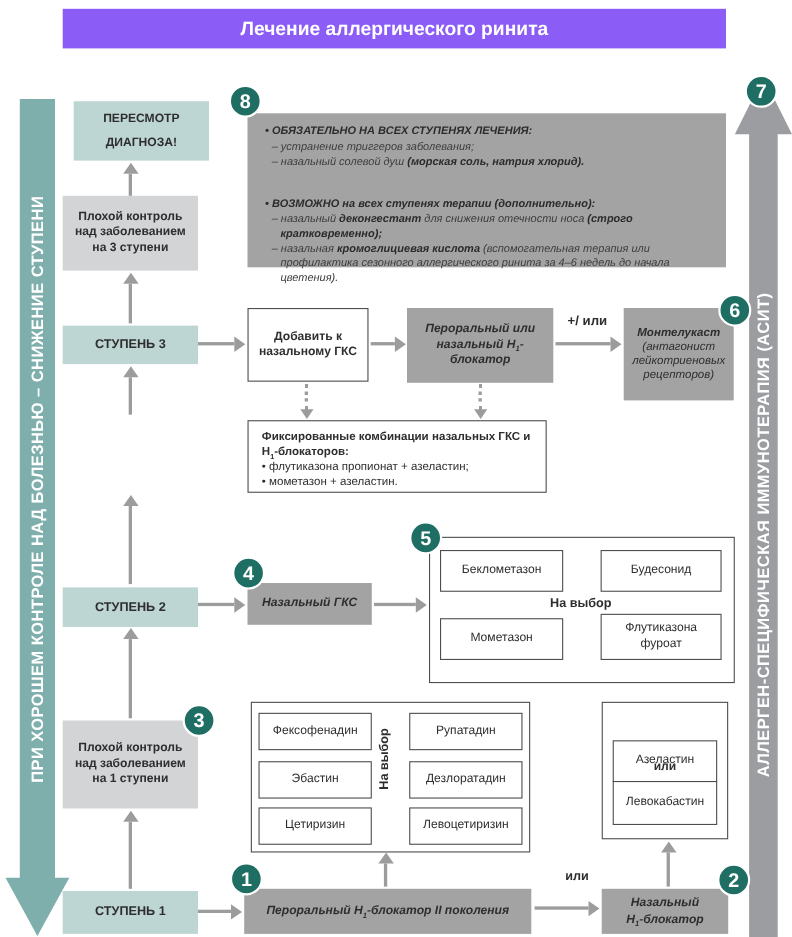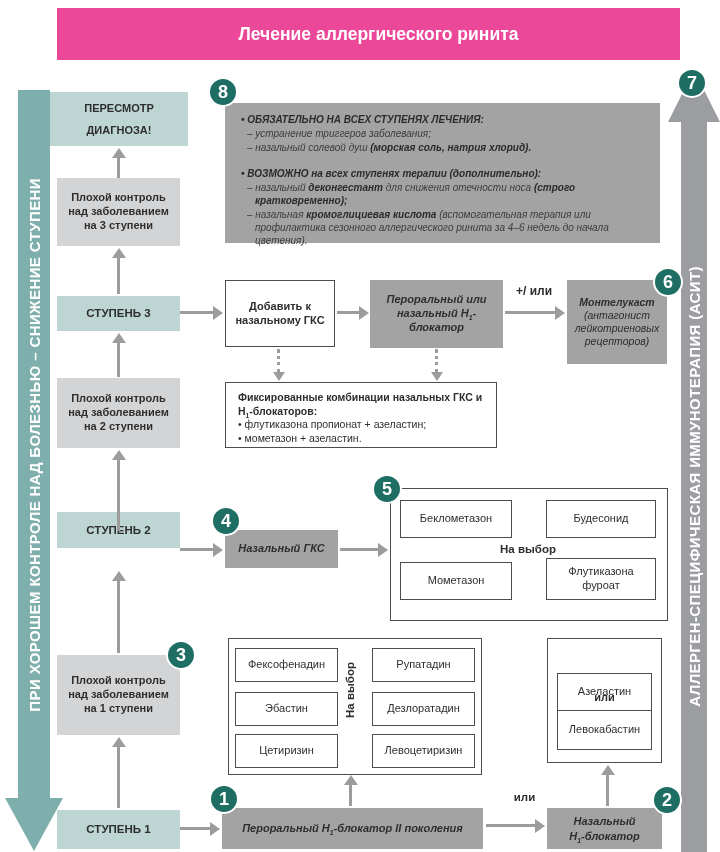--- a/index.html
+++ b/index.html
@@ -11,22 +11,22 @@
   .grayb{background:#d3d4d6;}
   .yellow{background:#a3a3a3;font-style:italic;}
   .outline{background:#fff;border:1px solid #4d4d4d;}
   .b{font-weight:bold;}
   .fs105{font-size:10.5px;}
   .fs11{font-size:11px;}
   .fs115{font-size:11.5px;}
   .fs12{font-size:12px;}
   sub{font-size:0.62em;line-height:0;}
   
-  .header{position:absolute;left:57px;top:8px;width:603px;height:52px;background:#ec4899;
-          display:flex;align-items:center;justify-content:center;color:#fff;font-weight:bold;font-size:17.5px;padding-left:20px;}
+  .header{position:absolute;left:57px;top:8px;width:603px;height:36px;background:#8b5cf6;
+          display:flex;align-items:center;justify-content:center;color:#fff;font-weight:bold;font-size:17.5px;}
   
   .badge{position:absolute;width:30px;height:30px;border-radius:50%;background:#1f6e64;border:2px solid #fff;
          box-sizing:border-box;color:#fff;font-weight:bold;font-size:18px;display:flex;align-items:center;
          justify-content:center;z-index:6;}
   
   .va{position:absolute;width:3px;background:#9c9c9c;z-index:1;}
   .va::before{content:"";position:absolute;top:-10px;left:-5.5px;width:0;height:0;
               border-left:7px solid transparent;border-right:7px solid transparent;border-bottom:10px solid #9c9c9c;}
   .ha{position:absolute;height:3px;background:#9c9c9c;z-index:1;}
   .ha::after{content:"";position:absolute;right:-10px;top:-5.5px;width:0;height:0;
@@ -46,21 +46,21 @@
   .vtext{writing-mode:vertical-rl;transform:rotate(180deg);white-space:nowrap;color:#fff;
          font-weight:bold;font-size:15px;letter-spacing:0.4px;}
   .vtext-dark{writing-mode:vertical-rl;transform:rotate(180deg);white-space:nowrap;color:#2e2e2e;
               font-weight:bold;font-size:11.5px;position:absolute;z-index:2;}
   
   .info{display:block;text-align:left;font-size:10px;line-height:1.33;color:#3c3c3c;
         padding:10px 14px 8px 16px;}
   .info p{margin:0;}
   .info .it{font-weight:bold;color:#2b2b2b;padding-left:12px;text-indent:-12px;margin-bottom:1px;}
   .info .ii{padding-left:14px;text-indent:-8px;}
-  .info .gap{margin-top:13px;}
+  .info .gap{margin-top:25px;}
   .info b{color:#2b2b2b;}
   
   .combo{display:block;text-align:left;font-size:10.5px;line-height:1.3;padding:8px 10px 6px 12px;}
   .combo p{margin:0;}
   .label-float{position:absolute;z-index:2;display:flex;align-items:center;justify-content:center;}
 </style>
 </head>
 <body>
 
 <div class="canvas">
@@ -77,25 +77,24 @@
     <span class="vtext">АЛЛЕРГЕН-СПЕЦИФИЧЕСКАЯ ИММУНОТЕРАПИЯ (АСИТ)</span>
   </div>
 
   <div class="va" style="left:117px;top:158px;height:20px;"></div>
   <div class="va" style="left:117px;top:258px;height:36px;"></div>
   <div class="va" style="left:117px;top:343px;height:34px;"></div>
   <div class="va" style="left:117px;top:460px;height:71px;"></div>
   <div class="va" style="left:117px;top:581px;height:72px;"></div>
   <div class="va" style="left:117px;top:747px;height:61px;"></div>
 
-  <div class="box teal b fs11" style="left:50px;top:92px;width:138px;height:54px;line-height:2;padding:0 10px;">ПЕРЕСМОТР ДИАГНОЗА!</div>
+  <div class="box teal b fs11" style="left:67px;top:92px;width:123px;height:54px;line-height:2;padding:0 10px;">ПЕРЕСМОТР ДИАГНОЗА!</div>
   <div class="box grayb b fs11" style="left:57px;top:178px;width:123px;height:68px;padding:0 6px;">Плохой контроль над заболеванием на 3 ступени</div>
   <div class="box teal b fs115" style="left:57px;top:296px;width:123px;height:35px;">СТУПЕНЬ 3</div>
-  <div class="box grayb b fs11" style="left:57px;top:378px;width:123px;height:70px;padding:0 10px;">Плохой контроль над заболеванием на 2 ступени</div>
-  <div class="box teal b fs115" style="left:57px;top:512px;width:123px;height:36px;">СТУПЕНЬ 2</div>
+  <div class="box teal b fs115" style="left:57px;top:534px;width:123px;height:36px;">СТУПЕНЬ 2</div>
   <div class="box grayb b fs11" style="left:57px;top:655px;width:123px;height:80px;padding:12px 10px;">Плохой контроль над заболеванием на 1 ступени</div>
   <div class="box teal b fs115" style="left:57px;top:810px;width:123px;height:39px;">СТУПЕНЬ 1</div>
 
   <div class="box yellow info" style="left:225px;top:103px;width:435px;height:140px;">
     <p class="it">• ОБЯЗАТЕЛЬНО НА ВСЕХ СТУПЕНЯХ ЛЕЧЕНИЯ:</p>
     <p class="ii">– устранение триггеров заболевания;</p>
     <p class="ii"><span>– назальный солевой душ </span><b>(морская соль, натрия хлорид).</b></p>
     <p class="it gap">• ВОЗМОЖНО на всех ступенях терапии (дополнительно):</p>
     <p class="ii"><span>– назальный </span><b>деконгестант</b><span> для снижения отечности носа </span><b>(строго кратковременно);</b></p>
     <p class="ii"><span>– назальная </span><b>кромоглициевая кислота</b><span> (вспомогательная терапия или профилактика сезонного аллергического ринита за 4–6 недель до начала цветения).</span></p>

